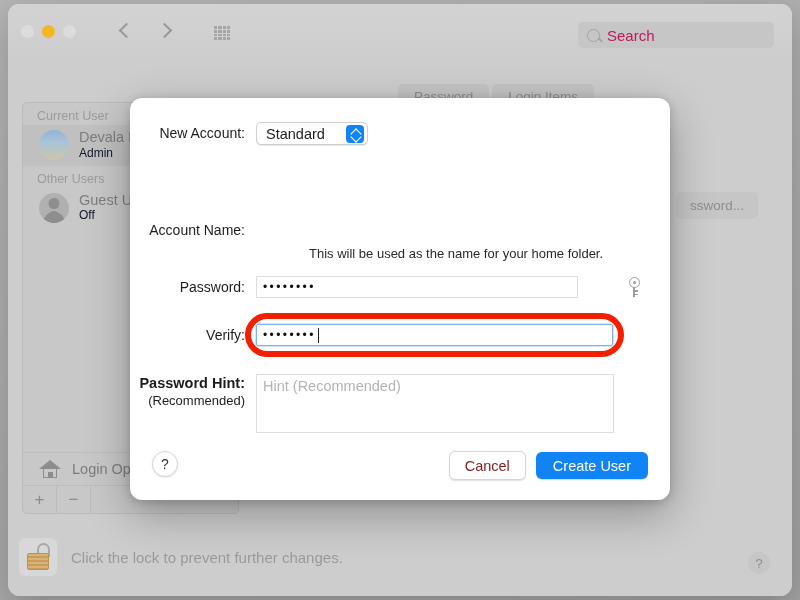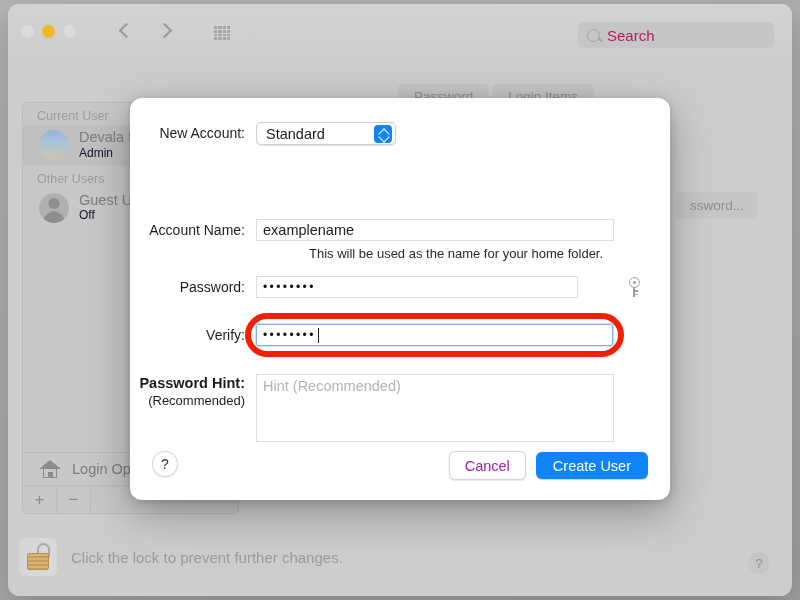--- a/index.html
+++ b/index.html
@@ -393,21 +393,21 @@
     line-height: 22px;
   }
   .field-sublabel {
     font-size: 13px;
     color: #1d1d1d;
     text-align: right;
     line-height: 18px;
   }
 
   .popup-btn {
-    width: 140px;
+    width: 112px;
     height: 23px;
     background: #fff;
     border: 1px solid #cfcfcf;
     border-radius: 5px;
     box-shadow: 0 0.5px 1px rgba(0,0,0,0.10);
     display: flex;
     align-items: center;
     padding-left: 9px;
     box-sizing: border-box;
     position: relative;
@@ -516,21 +516,21 @@
   .caret {
     display: inline-block;
     width: 1.4px;
     height: 15px;
     background: #222;
     vertical-align: -3px;
     margin-left: 2px;
   }
 
   .textarea-input {
-    height: 68px;
+    height: 59px;
     background: #fff;
     border: 1px solid #dedede;
     box-sizing: border-box;
     padding: 3px 6px;
     font-size: 14.5px;
     color: #b3b3b3;
   }
 
   .sheet-help {
     position: absolute;
@@ -560,21 +560,21 @@
     border-radius: 6px;
     font-size: 14.5px;
     display: flex;
     align-items: center;
     justify-content: center;
     padding: 0 15px;
   }
   .btn.cancel {
     background: #fff;
     border: 1px solid #d6d6d6;
-    color: #a21caf;
+    color: #7f1d1d;
     box-shadow: 0 0.5px 1.2px rgba(0,0,0,0.12);
   }
   .btn.primary {
     background: #1184f5;
     color: #fff;
     box-shadow: 0 0.5px 1.5px rgba(0,0,0,0.18);
     padding: 0 17px;
   }
 </style>
 </head>
@@ -685,23 +685,20 @@
       <div class="field-label">New Account:</div>
       <div class="popup-btn">
         <span>Standard</span>
         <span class="stepper"></span>
       </div>
     </div>
 
 
     <div class="form-row" style="left:0; top:121px;">
       <div class="field-label">Account Name:</div>
-      <div class="text-input" style="width:358px;">
-        <span>examplename</span>
-      </div>
     </div>
     <div class="helper-text" style="left:179px; top:148px;">This will be used as the name for your home folder.</div>
 
     <div class="form-row" style="left:0; top:178px;">
       <div class="field-label">Password:</div>
       <div class="text-input" style="width:322px;">
         <span class="dots">••••••••</span>
       </div>
     </div>
     <div class="key-icon" style="left:497px; top:179px;">

